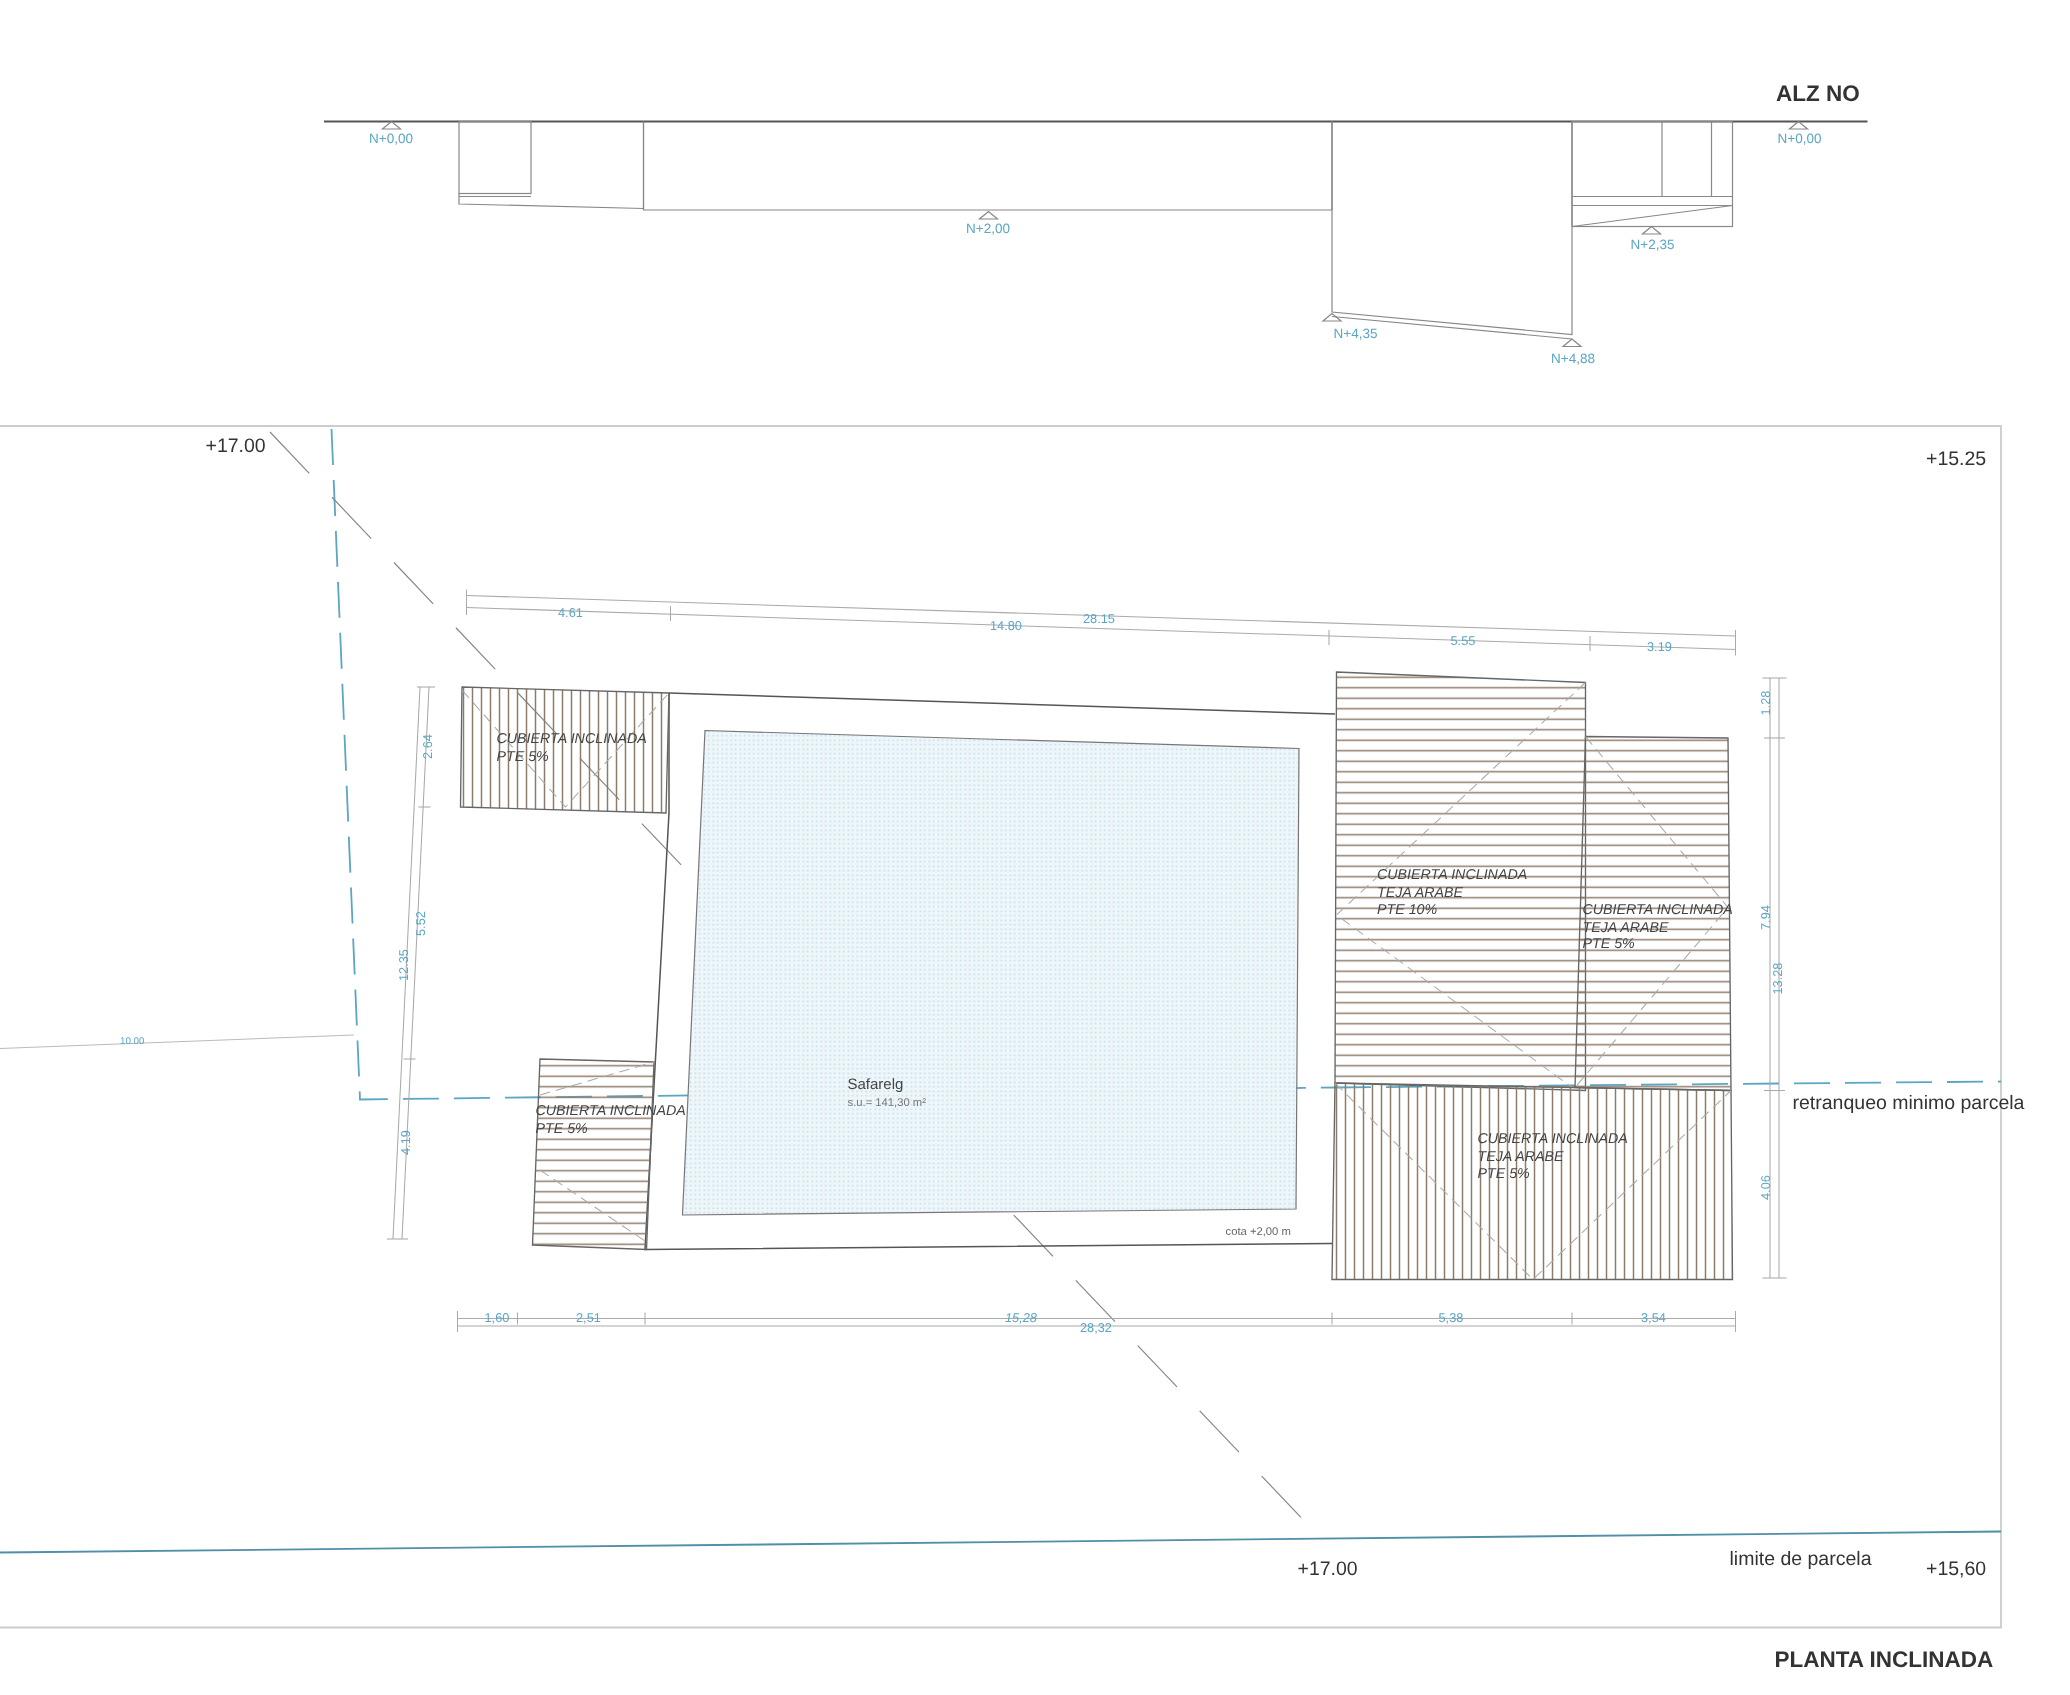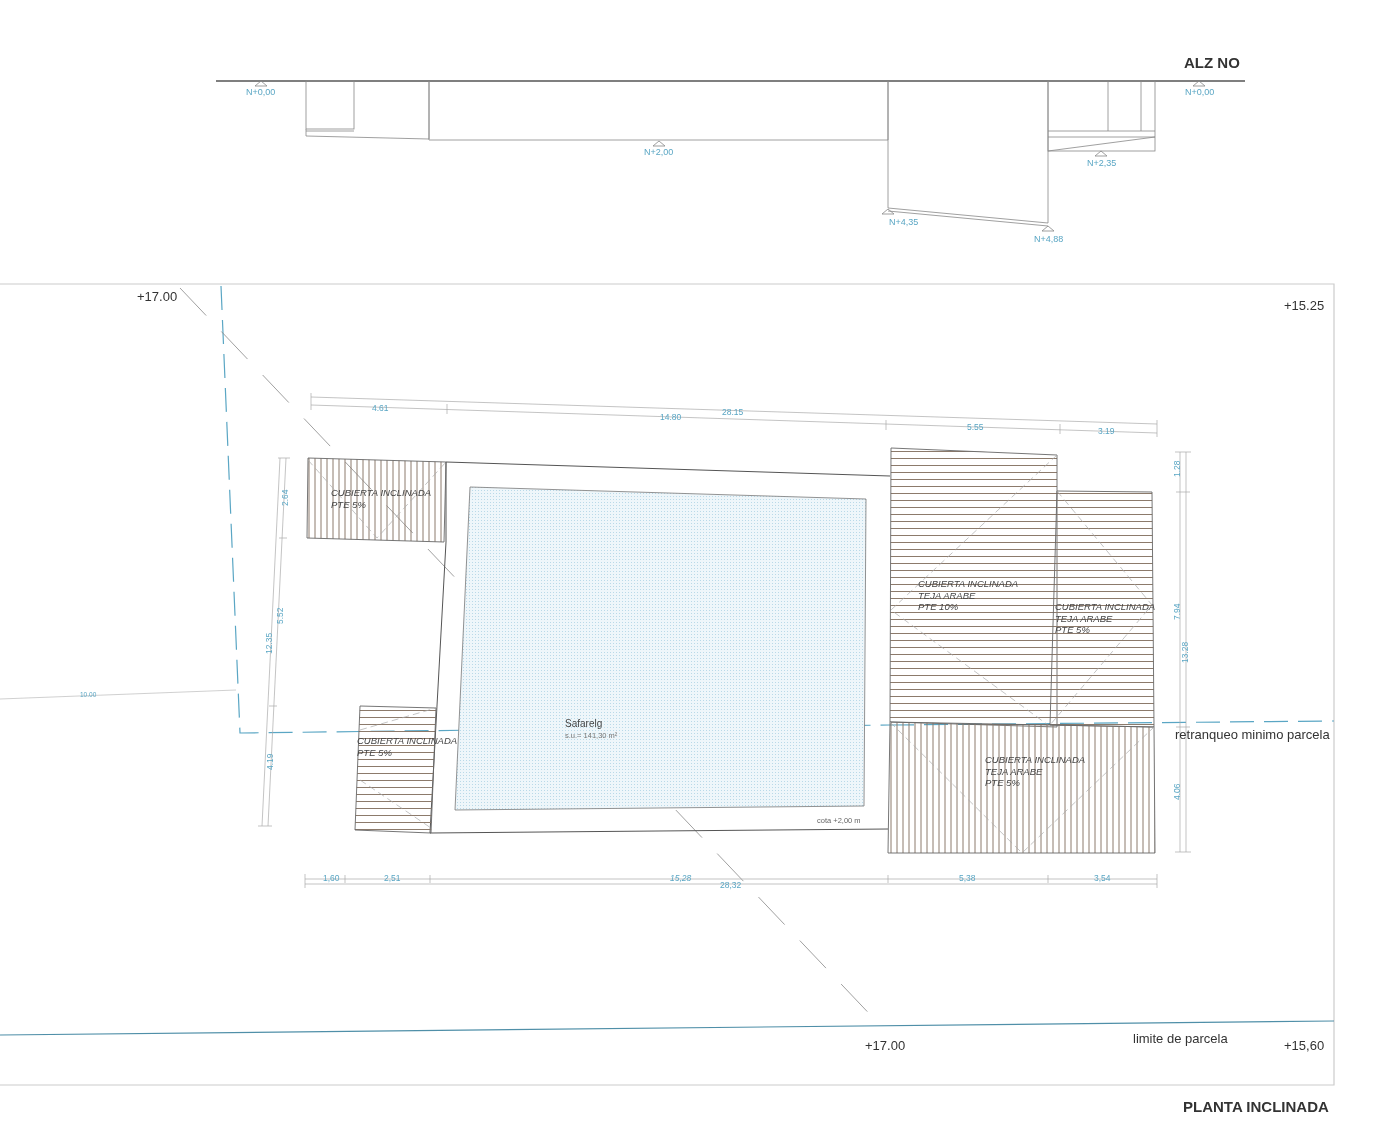--- a/index.html
+++ b/index.html
@@ -3,21 +3,21 @@
 <meta charset="utf-8">
 <style>
   html, body { margin: 0; padding: 0; background: #ffffff; }
   body { width: 1380px; height: 1130px; position: relative; overflow: hidden;
          font-family: "Liberation Sans", sans-serif; }
   #drawing { position: absolute; left: 0; top: 0; width: 1380px; height: 1130px; }
   .lbl { position: absolute; white-space: nowrap; line-height: 1; }
   .title { font-weight: bold; font-size: 15px; color: #333; }
   .lvl { font-size: 9px; color: #5aa6c4; }
   .elev { font-size: 13px; color: #333; }
-  .note { font-size: 13px; color: #333; }
+  .note { font-size: 13px; color: #333; margin-left: 20px; }
   .roof { font-size: 9.5px; color: #444; line-height: 11.5px; white-space: pre; font-style: italic; }
   .dim { font-size: 8.5px; color: #5aa6c4; }
   .dimv { font-size: 8.5px; color: #5aa6c4; transform-origin: 0 0; transform: rotate(-90deg); }
   .pool { font-size: 10px; color: #444; line-height: 11px; }
   .pool small { font-size: 7.5px; color: #777; }
   .cota { font-size: 7.5px; color: #666; }
 </style>
 </head>
 <body>
 

